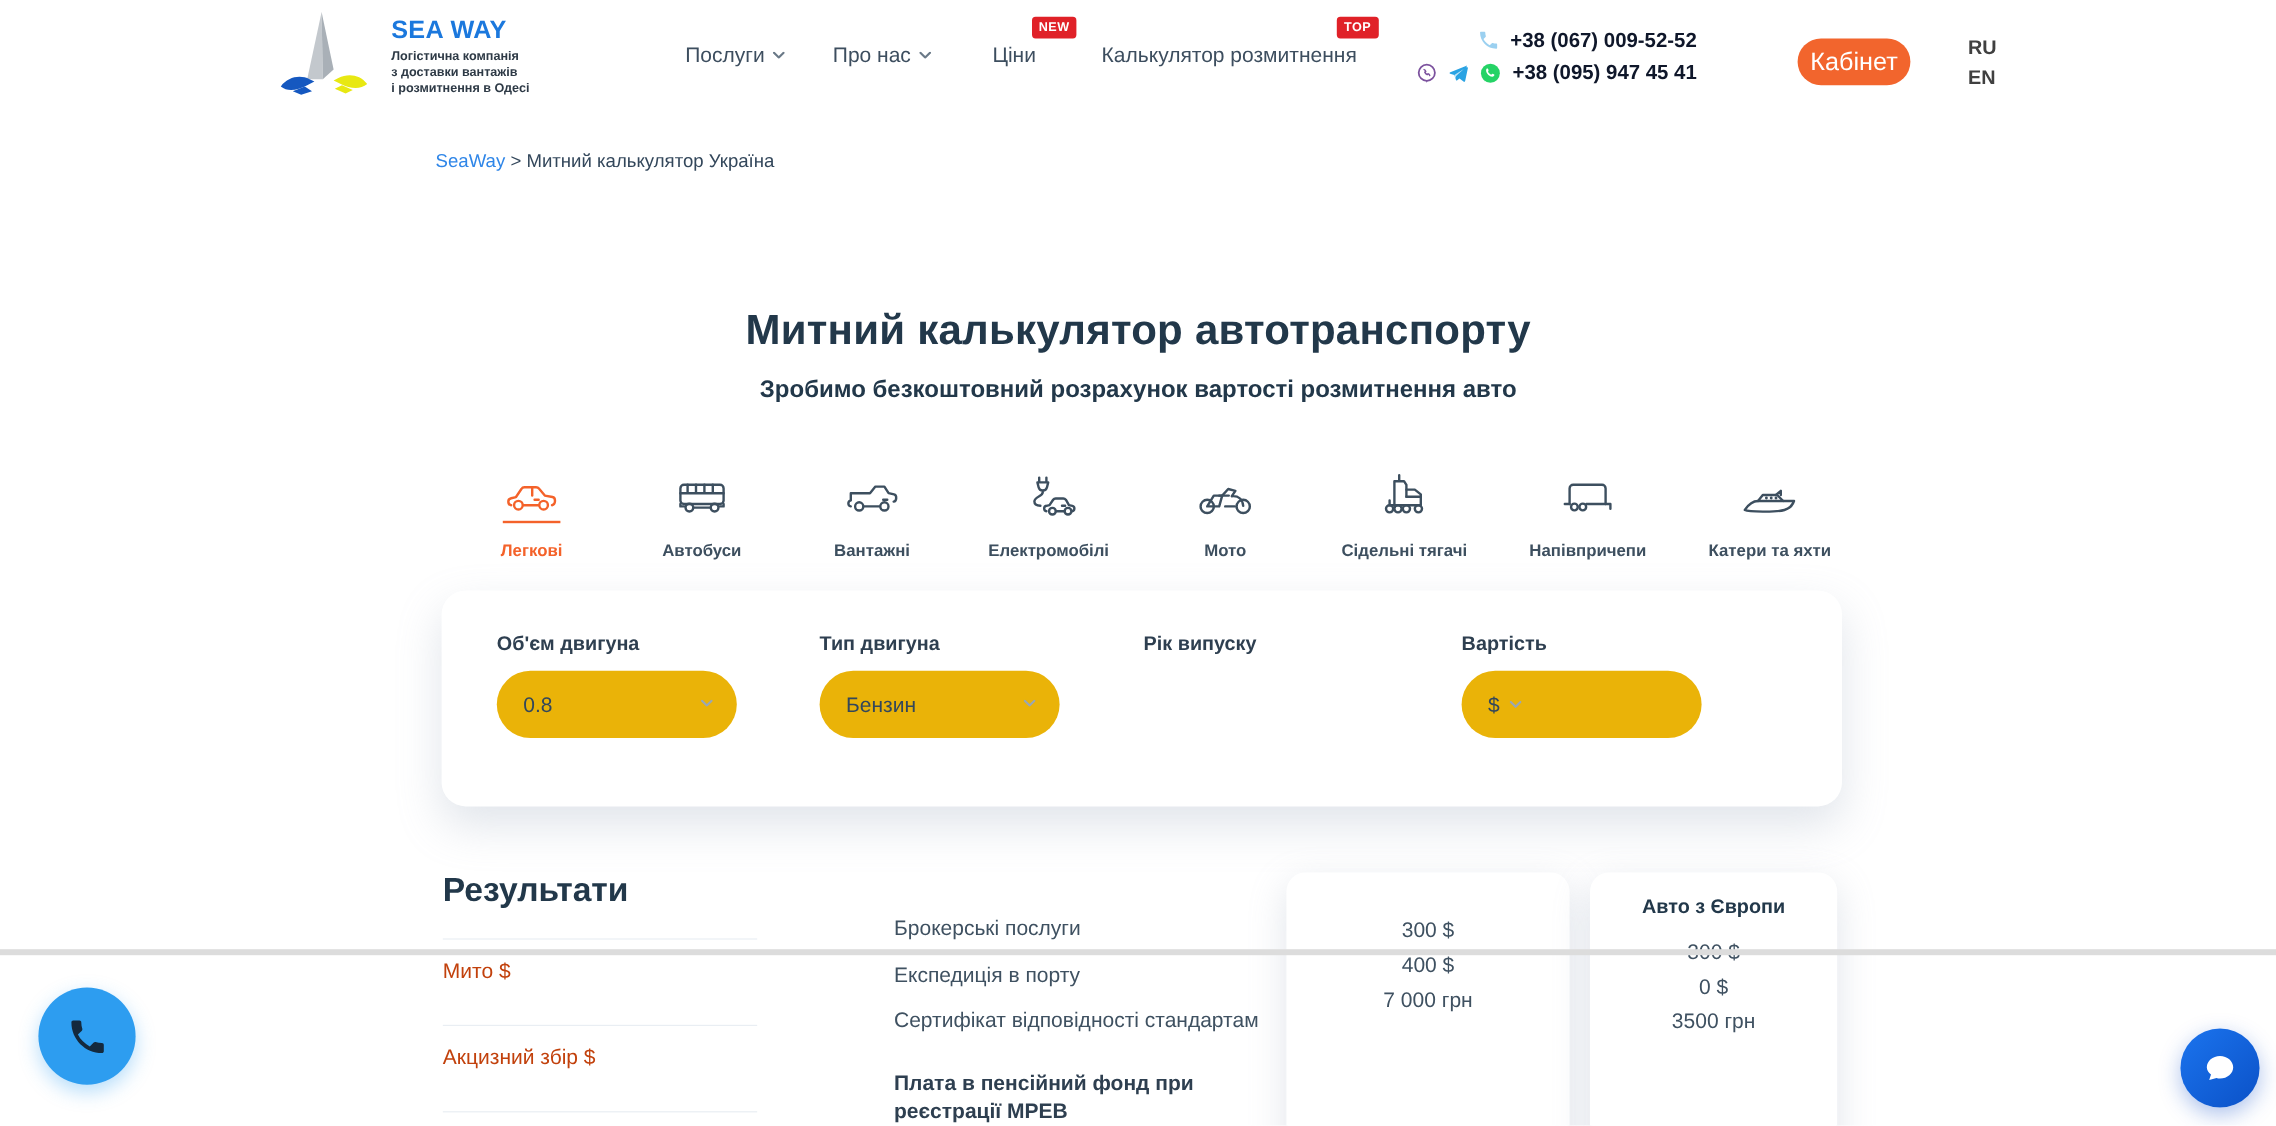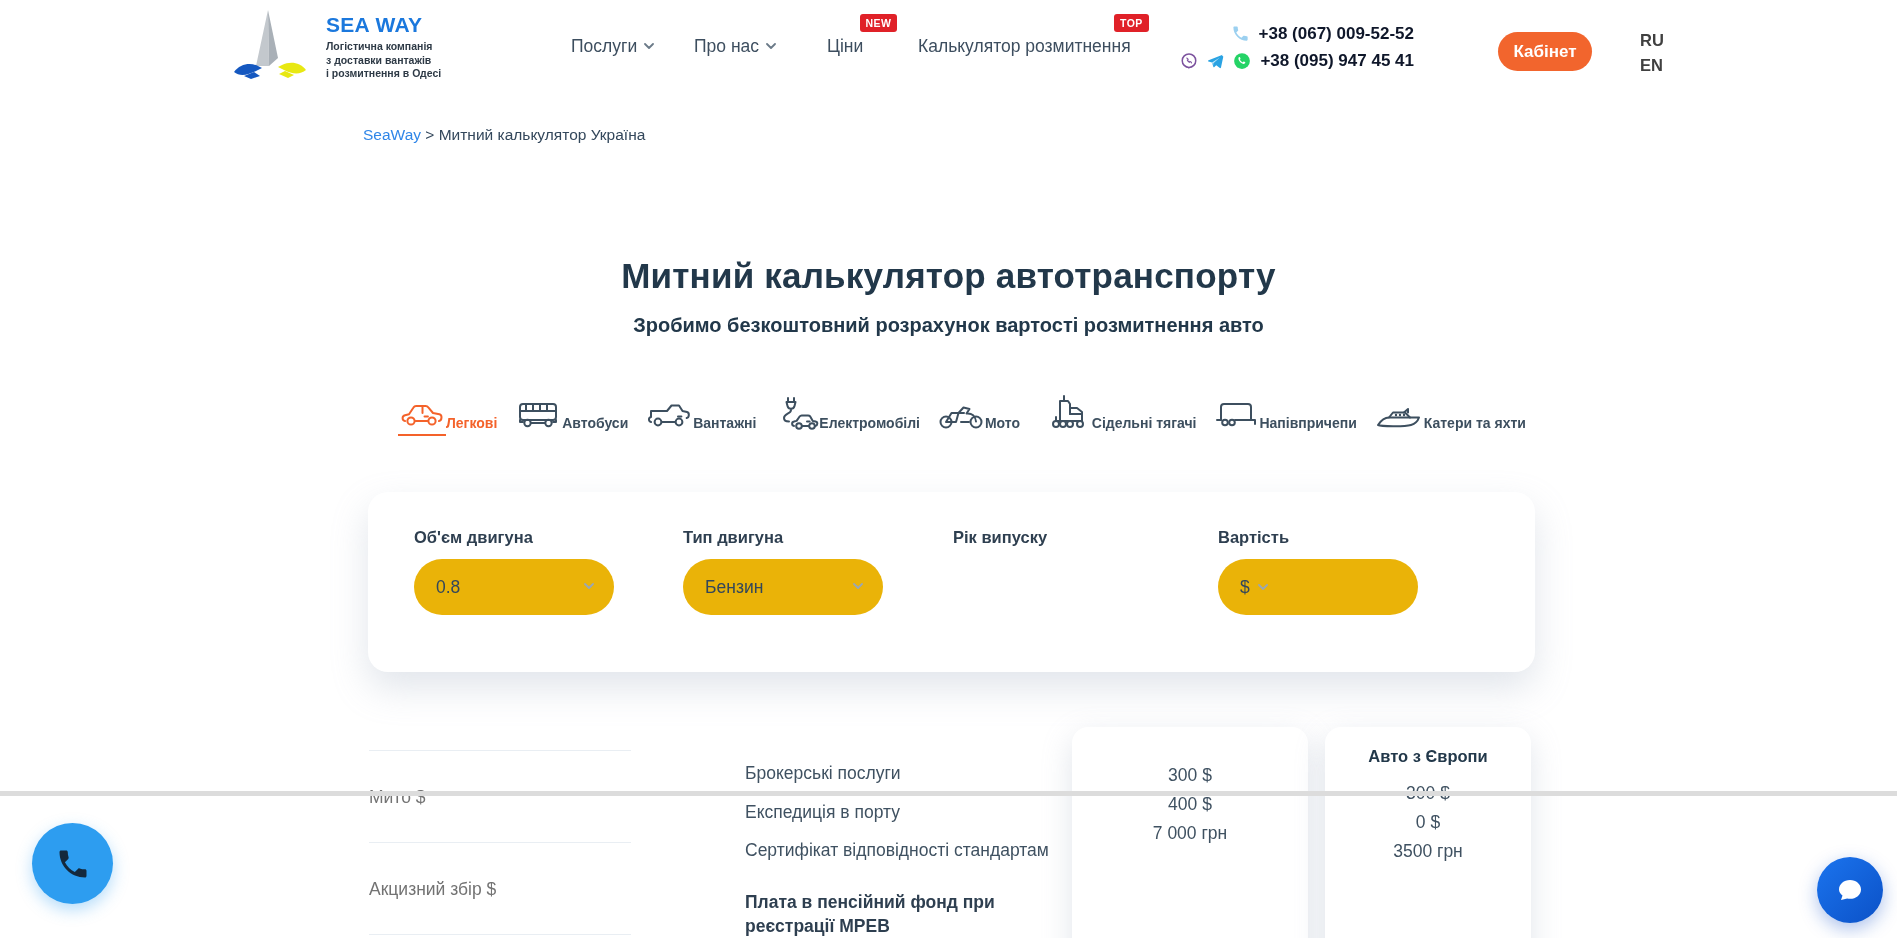--- a/index.html
+++ b/index.html
@@ -15,37 +15,37 @@
   .nav { position:absolute; top:0; height:92px; display:flex; align-items:center; }
   .nav-item { position:relative; font-size:17.5px; color:#3d4e5f; cursor:pointer; display:flex; align-items:center; gap:7px; }
   .chev { width:10px; height:6px; }
   .chev path { stroke:#6b7a88; stroke-width:1.8; fill:none; stroke-linecap:round; stroke-linejoin:round; }
   .badge { position:absolute; top:-22px; right:-34px; background:#e02128; color:#fff; font-size:10.5px;
     font-weight:bold; padding:3px 6px; border-radius:3px; letter-spacing:.4px; }
   .contacts { position:absolute; left:1152px; top:20px; width:262px; font-size:17px; color:#0f172a; font-weight:bold; }
   .contact-row { display:flex; align-items:center; justify-content:flex-end; gap:9px; height:27px; }
   .msg-icons { display:flex; align-items:center; gap:8px; }
   .cabinet-btn { position:absolute; left:1498px; top:32px; width:94px; height:39px; background:#f2652d;
-    border:none; border-radius:21px; color:#fff; font-size:17px; font-weight:bold; cursor:pointer;
+    border:none; border-radius:21px; color:#fff; font-size:21px; font-weight:normal; cursor:pointer;
     font-family:"Liberation Sans", sans-serif; }
   .langs { position:absolute; left:1640px; top:28px; font-size:16.5px; color:#404040; line-height:25px; font-weight:bold; }
   .langs div { cursor:pointer; }
 
   
   .breadcrumb { position:absolute; left:363px; top:126px; font-size:15.5px; color:#33475b; }
   .breadcrumb a { color:#2f86e8; text-decoration:none; cursor:pointer; }
 
   
   .hero { position:absolute; left:0; top:256px; width:1897px; text-align:center; color:#22384a; }
   .hero h1 { font-size:35px; font-weight:800; letter-spacing:.2px; }
   .hero h2 { font-size:20px; font-weight:bold; margin-top:18px; color:#22384a; }
 
   
   .tabs { position:absolute; left:398px; top:396px; width:1128px; display:flex; justify-content:space-between; }
-  .tab { display:flex; flex-direction:row; align-items:center; cursor:pointer; color:#3d4f5f; min-width:90px; }
+  .tab { display:flex; flex-direction:column; align-items:center; cursor:pointer; color:#3d4f5f; min-width:90px; }
   .tab .ticon { height:40px; display:flex; align-items:flex-end; padding-bottom:4px; }
   .tab svg { stroke:currentColor; fill:none; stroke-width:2; stroke-linecap:round; stroke-linejoin:round; }
   .tab .tlabel { font-size:14px; font-weight:bold; margin-top:14px; white-space:nowrap; }
   .tab.active { color:#f4622a; }
   .tab.active .ticon { border-bottom:2px solid #f4622a; }
 
   
   .form-card { position:absolute; left:368px; top:492px; width:1167px; height:180px; background:#fff;
     border-radius:20px; box-shadow:0 16px 36px rgba(155,170,190,.30); }
   .form-card::after { content:""; position:absolute; left:26px; right:26px; bottom:-11px; height:26px;
@@ -57,21 +57,21 @@
   .pill .pchev { position:absolute; right:20px; top:24px; }
   .pill .pchev path { stroke:#9aa7b4; }
   .pill input { border:none; background:transparent; outline:none; width:120px; font-size:17px;
     font-family:"Liberation Sans", sans-serif; color:#33475b; }
   .cur-chev { margin-left:8px; }
   .cur-chev path { stroke:#9aa7b4; }
 
   
   .results { position:absolute; left:369px; top:726px; width:262px; }
   .results h3, .other-costs h3 { font-size:28px; font-weight:800; color:#22384a; }
-  .res-row { border-top:1px solid #e9eef3; padding:36px 0 34px; font-size:17.5px; color:#737373; }
+  .res-row { border-top:1px solid #e9eef3; padding:16px 0 34px; font-size:17.5px; color:#c2410c; }
   .res-row:first-of-type { margin-top:24px; }
   .res-tail { border-top:1px solid #e9eef3; height:16px; }
 
   .other-costs { position:absolute; left:745px; top:726px; width:352px; }
   .cost-item { font-size:17.5px; color:#3f5161; margin-top:15px; line-height:1.35; }
   .cost-item.bold { font-weight:bold; color:#2e3f50; margin-top:28px; width:310px; }
   .other-costs .cost-item:first-of-type { margin-top:36px; }
 
   .card { position:absolute; background:#fff; border-radius:16px; box-shadow:0 10px 30px rgba(155,170,190,.30);
     text-align:center; }
@@ -331,20 +331,21 @@
         <span>$</span>
         <svg class="chev cur-chev" width="9" height="6" viewBox="0 0 10 6">
             <path d="M1 1l4 4 4-4"></path>
           </svg>
         <input type="text" value="" style="">
       </div>
     </div>
   </div>
 
   <section class="results">
+    <h3>Результати</h3>
     <div class="res-row">Мито $</div>
     <div class="res-row">Акцизний збір $</div>
     <div class="res-tail"></div>
   </section>
 
   <section class="other-costs">
     <div class="cost-item">Брокерські послуги</div>
     <div class="cost-item">Експедиція в порту</div>
     <div class="cost-item">Сертифікат відповідності стандартам</div>
     <div class="cost-item bold">Плата в пенсійний фонд при реєстрації МРЕВ</div>

